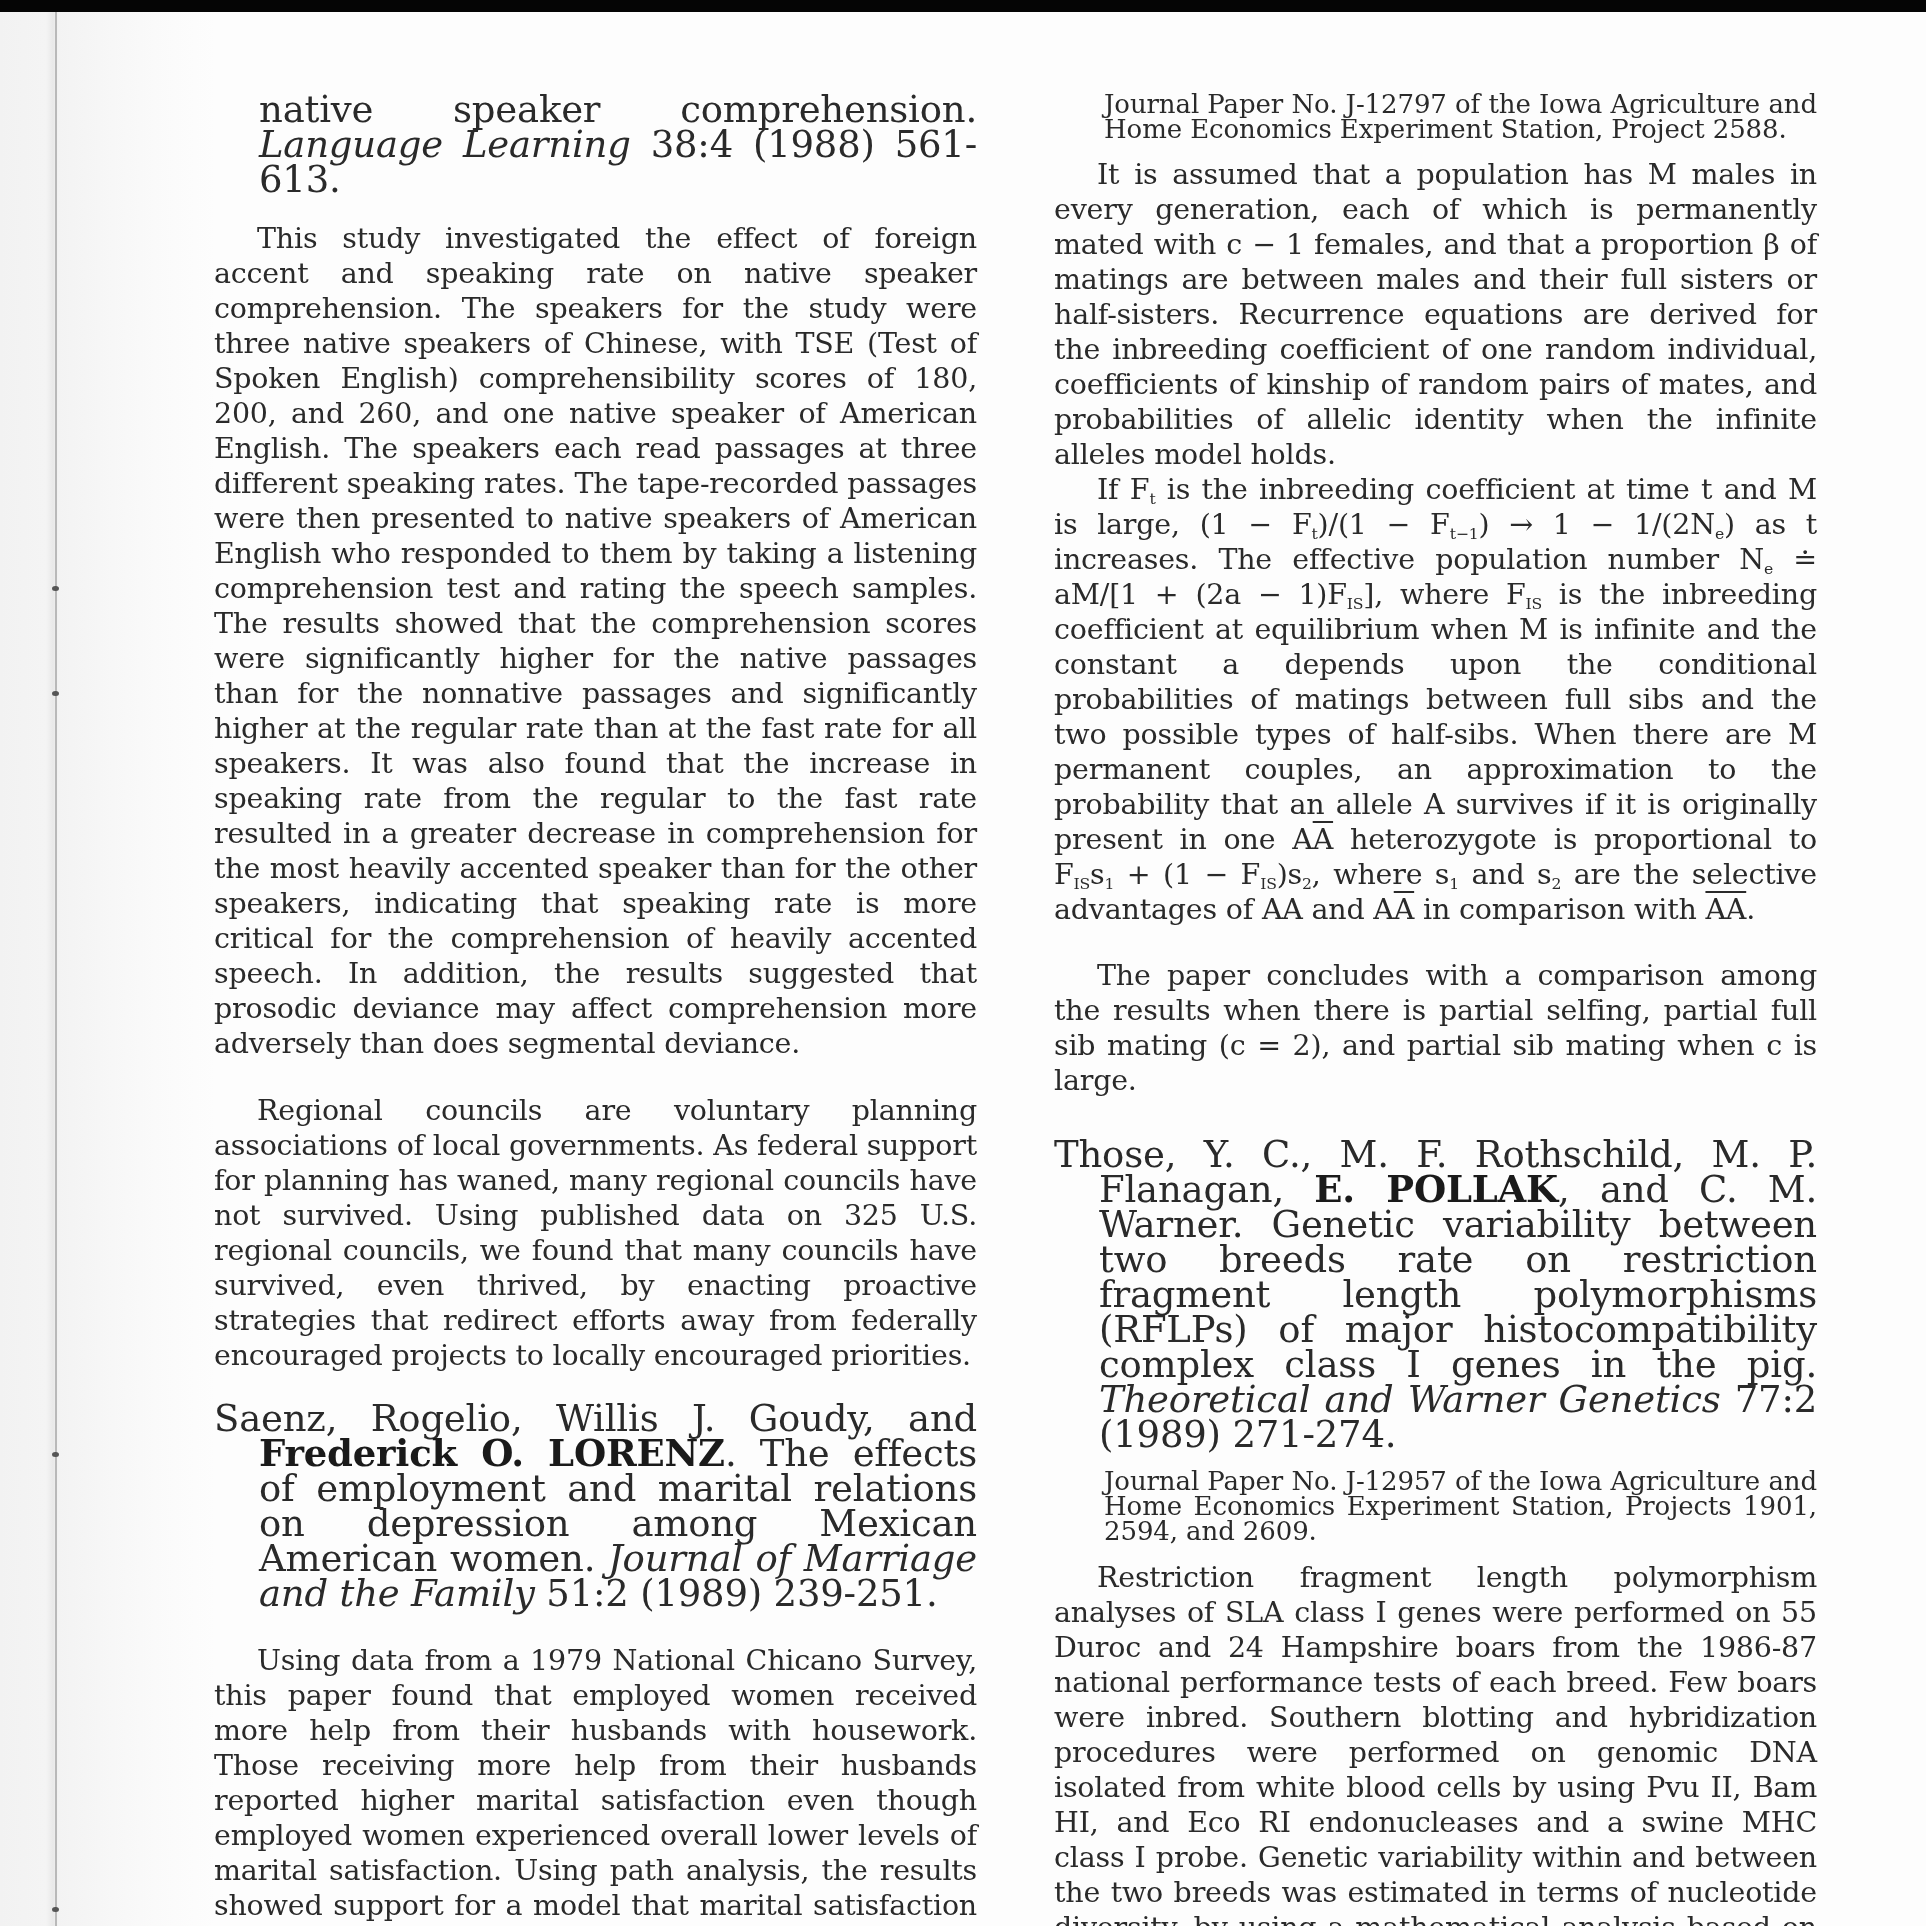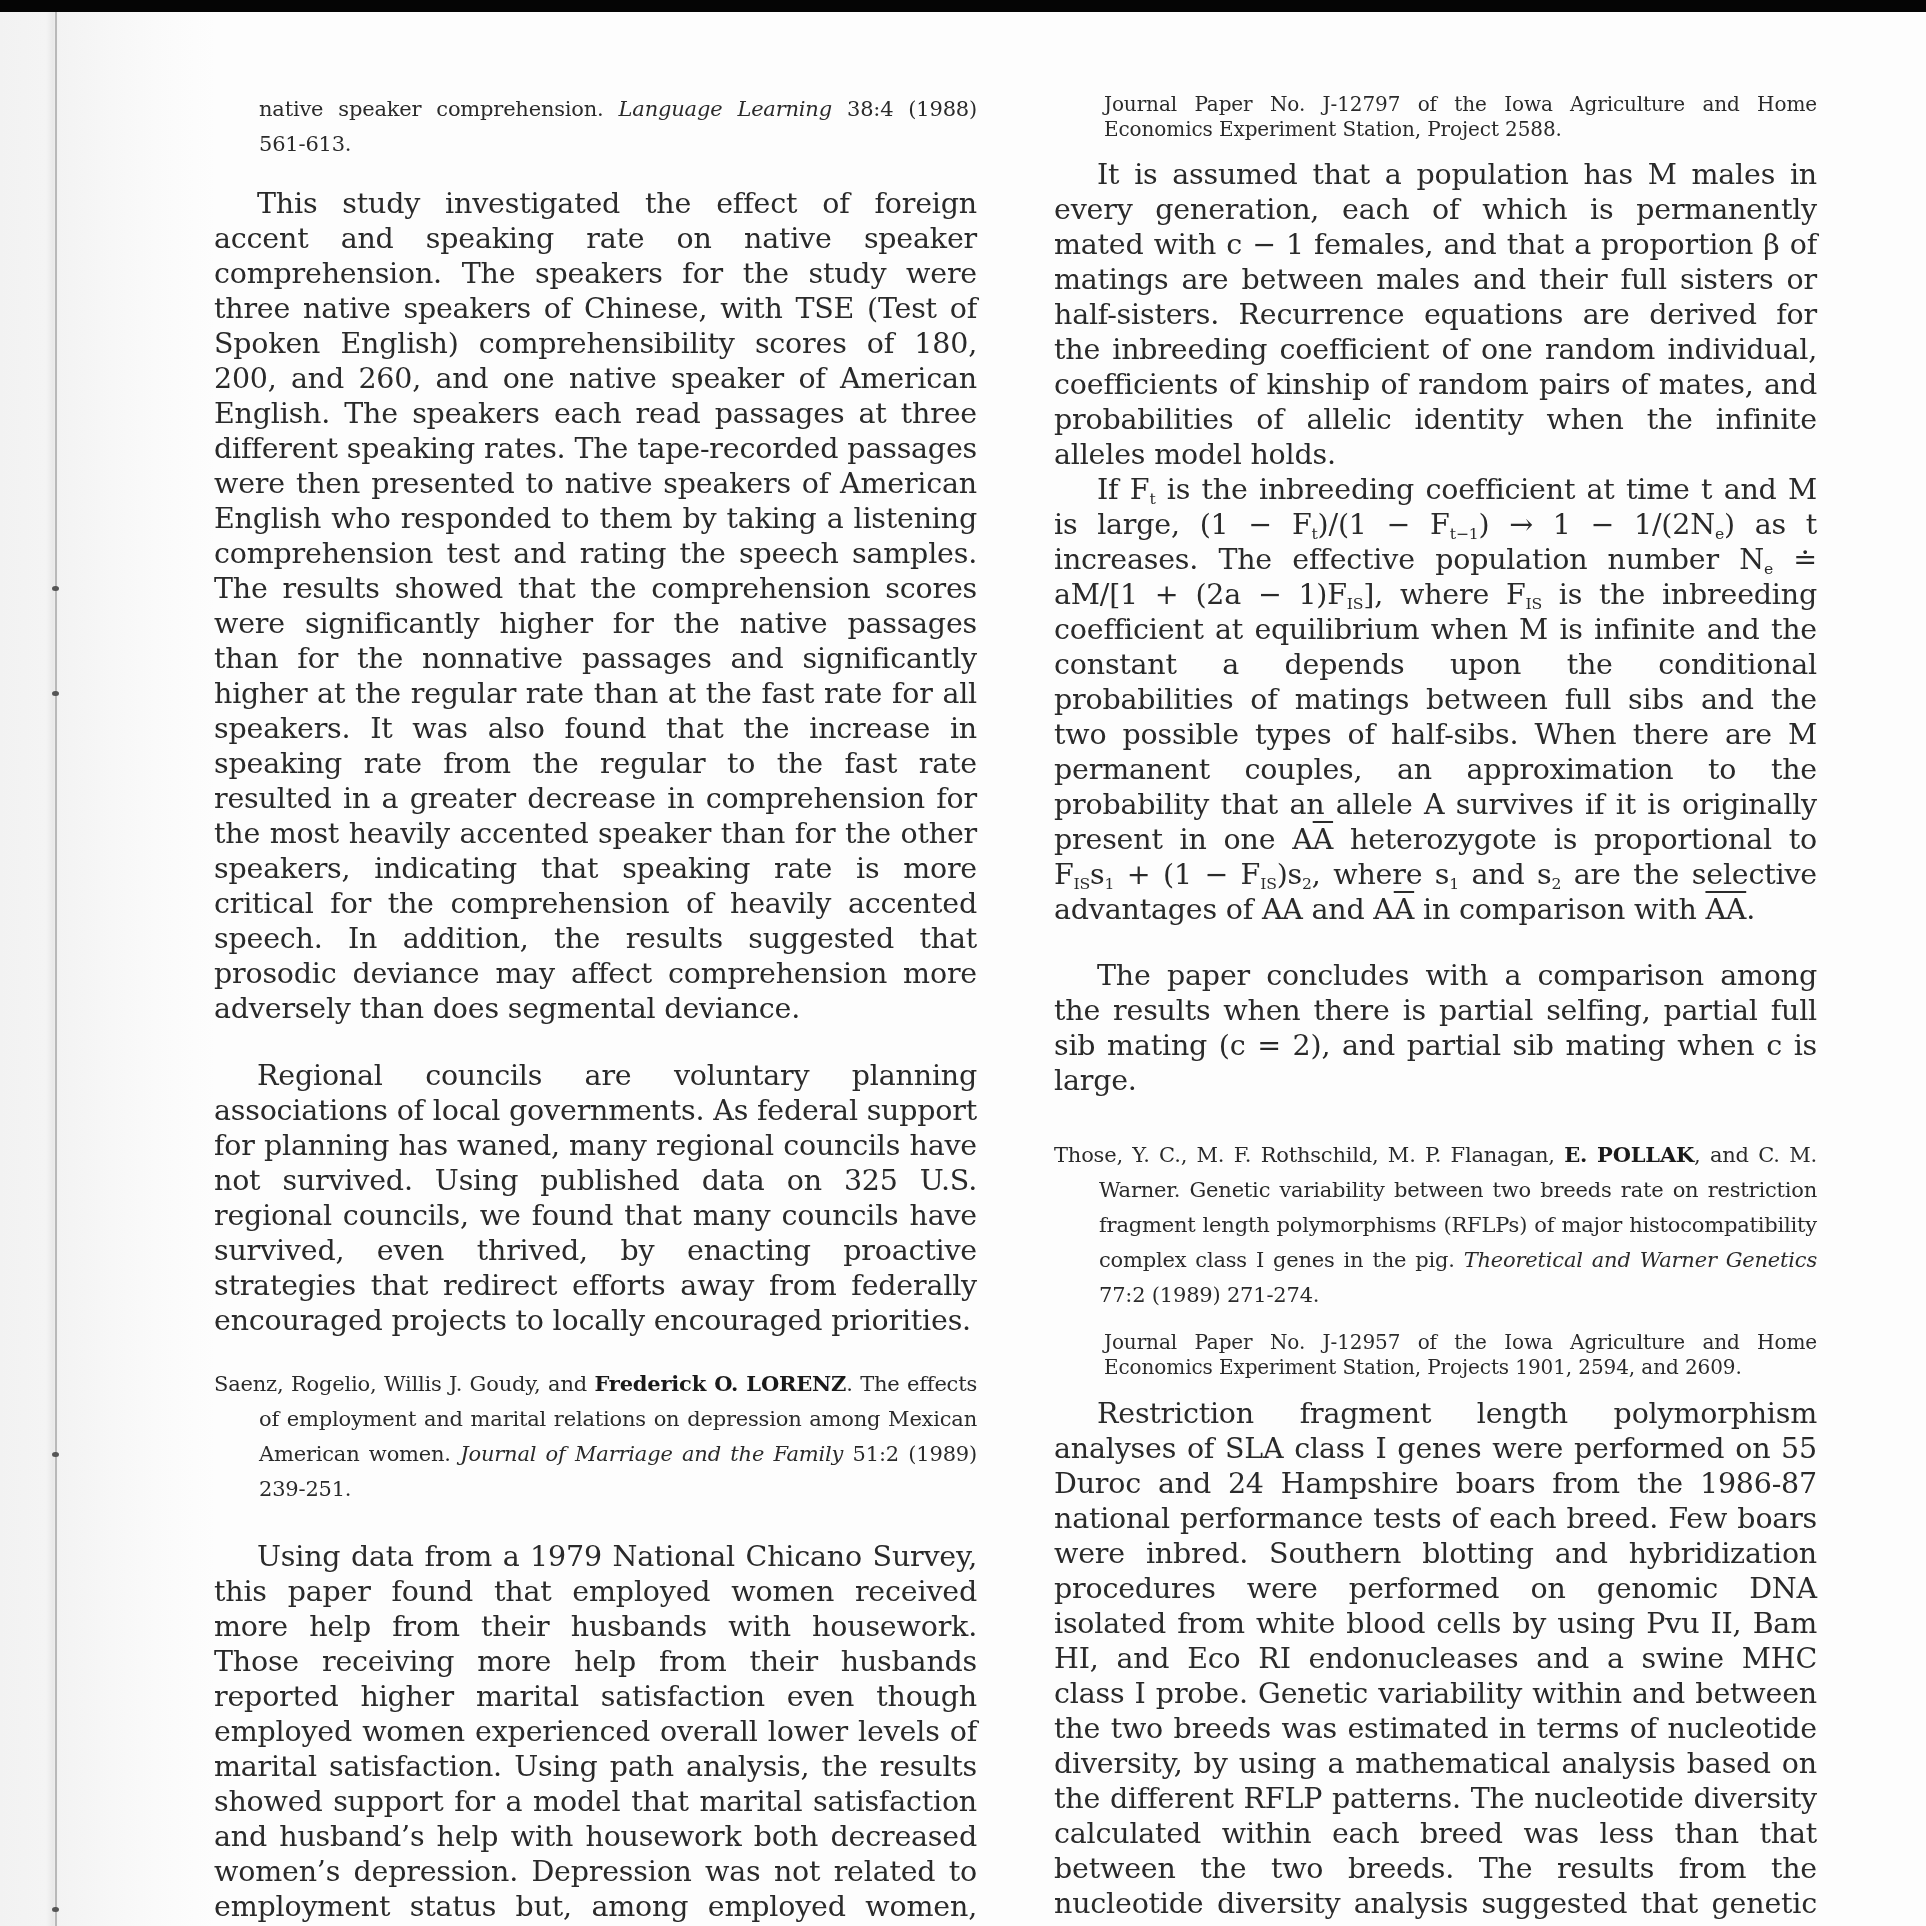--- a/index.html
+++ b/index.html
@@ -14,22 +14,22 @@
     background: linear-gradient(to right, #f2f2f2 0px, #f4f4f4 46px, #e9e9e9 53px, #f3f3f3 58px, #fafafa 154px, rgba(253,253,253,0) 216px); }
   .binding-line { position: absolute; left: 55px; top: 11.6px; width: 1.5px; height: 2531px; background: #b9b9b9; }
   .stitch { position: absolute; left: 52px; width: 7px; height: 5.4px; border-radius: 50%; background: #555; }
 
   .col { position: absolute; top: 92px; }
   .col-left { left: 214px; width: 763px; }
   .col-right { left: 1054px; width: 763px; }
 
   p { margin: 0; text-align: justify; }
   .body-text { font-size: 28.5px; line-height: 35px; text-indent: 43px; hyphens: manual; letter-spacing: -0.2px; }
-  .cite { font-size: 21px; line-height: 35px; padding-left: 45px; text-indent: -45px; letter-spacing: -0.2px; }
-  .note { font-size: 20px; line-height: 25px; padding-left: 50px; letter-spacing: -0.1px; }
+  .cite { font-size: 37px; line-height: 35px; padding-left: 45px; text-indent: -45px; letter-spacing: -0.2px; }
+  .note { font-size: 26px; line-height: 25px; padding-left: 50px; letter-spacing: -0.1px; }
   .b { font-weight: bold; color: #1a1a1a; }
   .i { font-style: italic; }
   sub { font-size: 0.55em; vertical-align: -0.3em; line-height: 0; }
   .ov { text-decoration: overline; }
 </style>
 </head>
 <body>
 
 <div class="top-band"></div>
 <div class="gutter-shade"></div>

